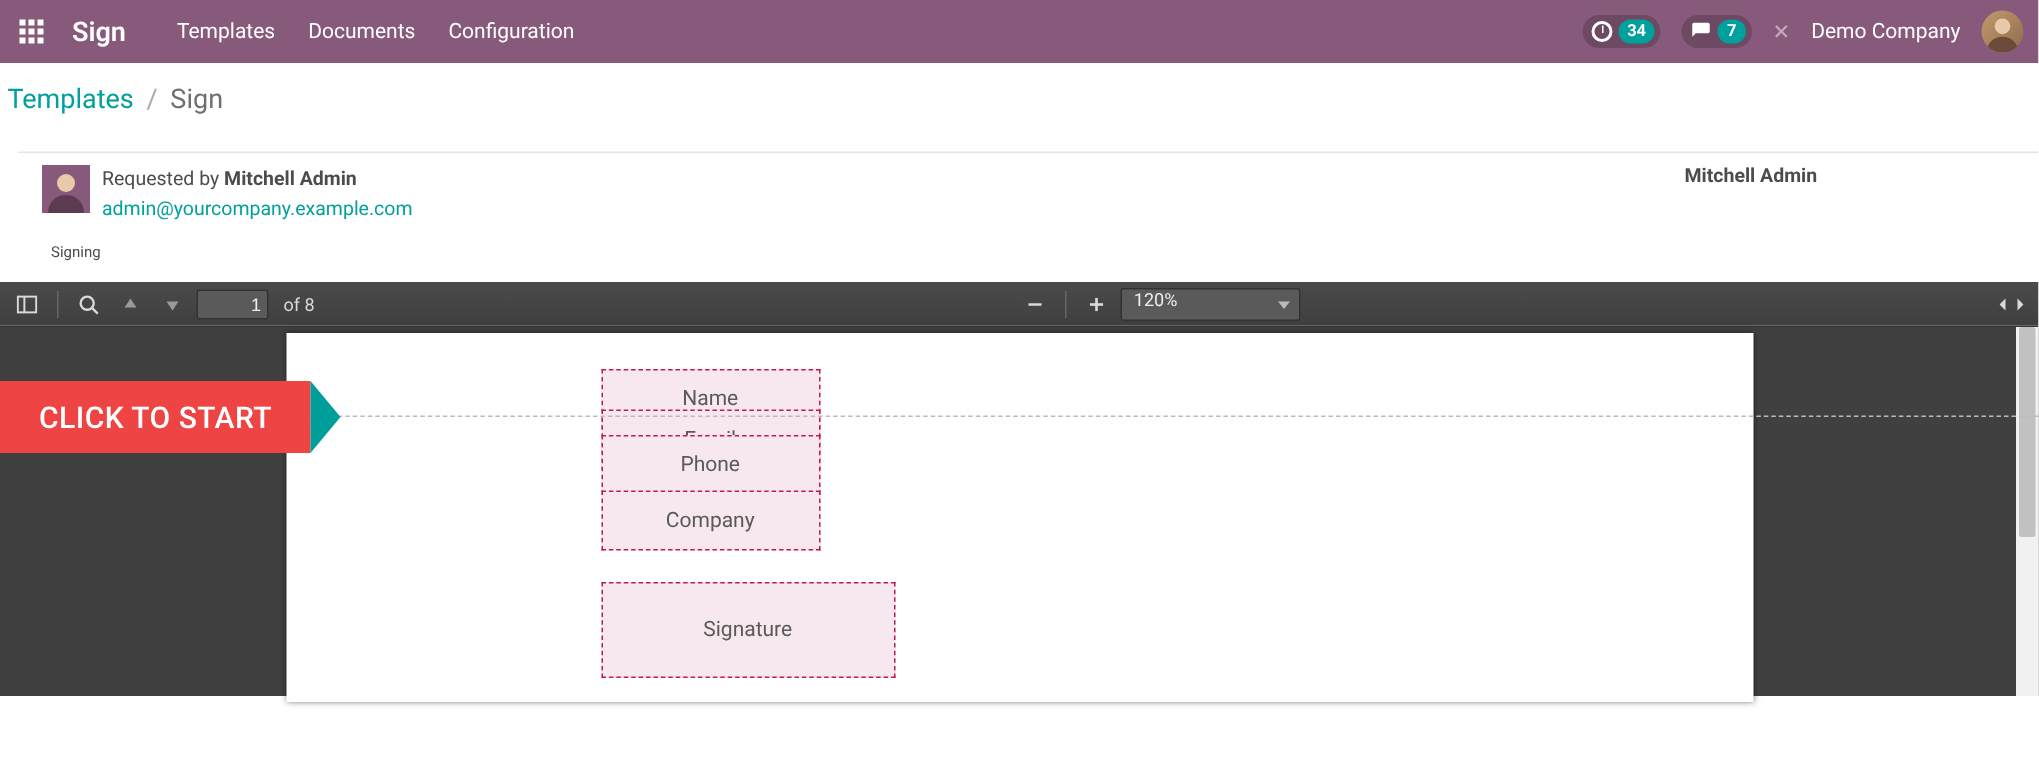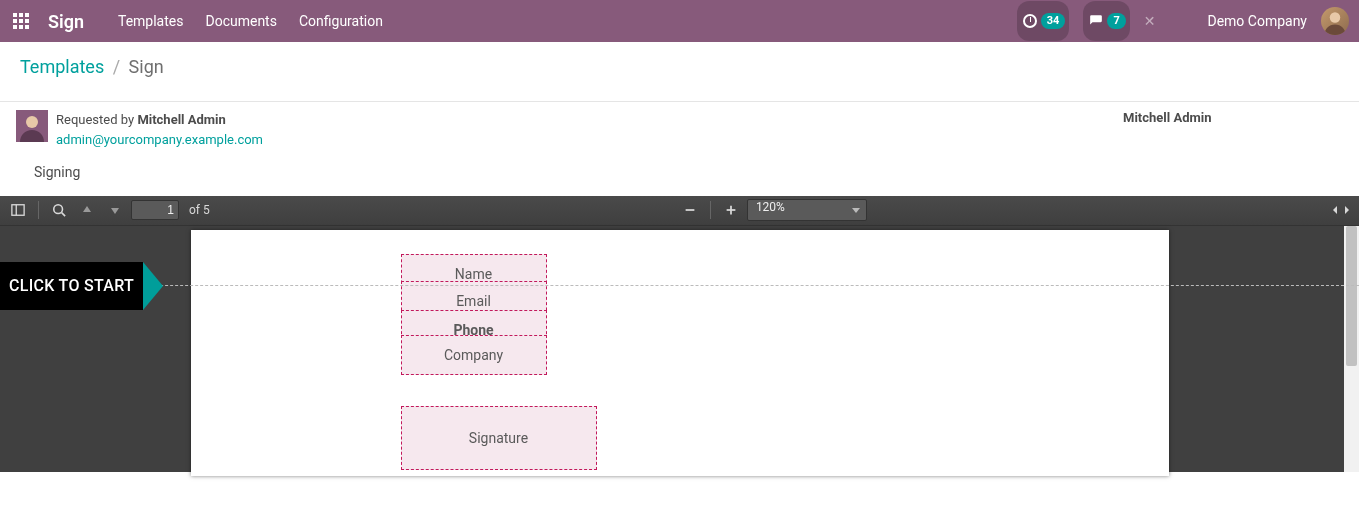--- a/index.html
+++ b/index.html
@@ -8,50 +8,50 @@
   
   .topnav { background: #875A7B; height: 42px; display: flex; align-items: center; color: #fff; padding: 0 10px 0 0; }
   .apps-btn { width: 42px; height: 42px; display: flex; align-items: center; justify-content: center; cursor: pointer; }
   .apps-grid { display: grid; grid-template-columns: repeat(3, 4px); grid-template-rows: repeat(3, 4px); gap: 2px; }
   .apps-grid span { background: #fff; width: 4px; height: 4px; }
   .brand { font-size: 18px; font-weight: 600; padding: 0 22px 0 6px; }
   .navmenu { display: flex; gap: 22px; margin-left: 12px; }
   .navmenu a { color: #fff; text-decoration: none; font-size: 14px; }
   .nav-spacer { flex: 1; }
   .nav-right { display: flex; align-items: center; gap: 14px; }
-  .pill { display: flex; align-items: center; background: rgba(0,0,0,0.18); border-radius: 12px; padding: 2px 4px 2px 6px; height: 40px; gap: 4px; cursor: pointer; }
+  .pill { display: flex; align-items: center; background: rgba(0,0,0,0.18); border-radius: 12px; padding: 2px 4px 2px 6px; height: 22px; gap: 4px; cursor: pointer; }
   .pill .badge { background: #00A09D; color: #fff; border-radius: 10px; font-size: 11px; font-weight: 700; padding: 1px 6px; line-height: 14px; }
   .clock-icon { width:14px; height:14px; border:2px solid #fff; border-radius:50%; position:relative; }
   .clock-icon::after{content:"";position:absolute;width:1.5px;height:5px;background:#fff;top:1px;left:5px;}
   .chat-icon { position: relative; }
   .chat-icon svg { display:block; }
   .x-icon { color: rgba(255,255,255,0.5); font-size: 14px; cursor: pointer; }
-  .company-name { font-size: 14px; margin-left: 38px; }
+  .company-name { font-size: 14px; }
   .avatar { width: 28px; height: 28px; border-radius: 50%; background: linear-gradient(135deg,#c49a6c,#8e6b4e); overflow:hidden; display:flex; align-items:center; justify-content:center; }
   .avatar svg{display:block;}
 
   
-  .breadcrumb-wrap { padding: 14px 20px 24px; }
+  .breadcrumb-wrap { padding: 14px 5px 24px; }
   .breadcrumb { font-size: 18px; color: #6f6f6f; }
   .breadcrumb .root { color: #00A09D; cursor: pointer; }
   .breadcrumb .sep { color: #aaa; margin: 0 4px; }
 
   
-  .reqinfo { border-top: 1px solid #e5e5e5; display:flex; padding: 8px 16px 0; justify-content: space-between; }
+  .reqinfo { border-top: 1px solid #e5e5e5; display:flex; padding: 8px 16px 0; justify-content: space-between; margin-left: 12px; }
   .reqleft { display:flex; }
   .req-avatar { width:32px; height:32px; border-radius:3px; background:linear-gradient(135deg,#b88,#875a7b); margin-right:8px; display:flex;align-items:center;justify-content:center;}
   .req-avatar svg{display:block;}
   .req-text { font-size: 13px; line-height: 1.5; }
   .req-text .name { font-weight: 700; color:#4c4c4c; }
   .req-text .email { color:#00A09D; cursor:pointer; }
   .reqright { text-align:left; min-width:220px; }
   .reqright .name { font-weight:700; font-size:13px; color:#4c4c4c; }
   .reqright .status { font-style: italic; font-size:12px; color:#6f6f6f; }
 
-  .signing-as { padding: 10px 0 10px 34px; font-size:14px; color:#4c4c4c; line-height:1.9; }
+  .signing-as { padding: 10px 0 10px 34px; font-size:10px; color:#4c4c4c; line-height:1.9; }
   .signing-as .as { padding-left: 20px; }
 
   
   .pdf-wrap { position: relative; }
   .pdf-toolbar { height: 30px; background: #474747; background: linear-gradient(#4a4a4a,#3f3f3f); display:flex; align-items:center; padding:0 6px; gap:4px; color:#d9d9d9; font-size:12px; border-bottom:1px solid #333;}
   .tb-btn { width:24px; height:22px; display:flex; align-items:center; justify-content:center; border-radius:2px; cursor:pointer; }
   .tb-btn svg{display:block;}
   .tb-sep { width:1px; height:18px; background:#666; margin:0 4px; }
   .page-input { width:48px; height:20px; background:#5a5a5a; border:1px solid #333; border-radius:2px; color:#eee; text-align:right; padding:0 4px; font-size:12px;}
   .page-of { padding:0 6px; }
@@ -62,21 +62,21 @@
 
   
   .pdf-viewer { background:#404040; height: 246px; position:relative; display:flex; justify-content:center; }
   .pdf-viewer-inner{ position:relative; width:100%; height:100%; display:flex; justify-content:center;}
   .doc-page { background:#fff; width:978px; height:100%; margin-top:4px; box-shadow:0 0 4px rgba(0,0,0,0.5); position:relative;}
   .scroll-track{position:absolute;right:0;top:0;width:15px;height:100%;background:#f1f1f1;}
   .scroll-thumb{position:absolute;right:2px;top:0;width:11px;height:140px;background:#c1c1c1;border-radius:2px;}
 
   
   .cts-wrap{position:absolute;left:0;top:36px;height:48px;display:flex;align-items:center;z-index:5;}
-  .cts{background:#000000;color:#fff;font-size:16px;font-weight:500;padding:0 9px;height:48px;display:flex;align-items:center;position:relative;cursor:pointer; letter-spacing:0.3px;}
+  .cts{background:#ef4444;color:#fff;font-size:20px;font-weight:500;padding:0 26px;height:48px;display:flex;align-items:center;position:relative;cursor:pointer; letter-spacing:0.3px;}
   .cts::after{content:"";position:absolute;right:-20px;top:0;border-top:24px solid transparent;border-bottom:24px solid transparent;border-left:20px solid #009e9a;}
   .dashed-line{position:absolute;left:0;right:0;top:59px;height:0;border-top:1px dashed #bbb;z-index:1;}
 
   
   .field-box{position:absolute;border:1px dashed #c2185b;background:#f6e8ee;color:#5a5a5a;font-size:14px;display:flex;align-items:center;justify-content:center;cursor:pointer;}
   .field-small{width:146px;height:40px;}
   .sig-box{width:196px;height:64px;}
 </style>
 </head>
 <body>
@@ -178,21 +178,21 @@
       <svg width="12" height="12" viewBox="0 0 12 12">
           <path d="M6 2 L2 8 L10 8 Z" fill="#999"></path>
         </svg>
     </div>
     <div class="tb-btn">
       <svg width="12" height="12" viewBox="0 0 12 12">
           <path d="M6 10 L2 4 L10 4 Z" fill="#999"></path>
         </svg>
     </div>
     <input class="page-input" value="1" style="">
-    <span class="page-of">of 5</span>
+    <span class="page-of">of 8</span>
     <div class="tb-center-spacer"></div>
     <div class="tb-btn">
       <svg width="14" height="14" viewBox="0 0 16 16" stroke="#d9d9d9" stroke-width="2">
           <line x1="3" y1="8" x2="13" y2="8"></line>
         </svg>
     </div>
     <div class="tb-sep"></div>
     <div class="tb-btn">
       <svg width="14" height="14" viewBox="0 0 16 16" stroke="#d9d9d9" stroke-width="2">
           <line x1="3" y1="8" x2="13" y2="8"></line>
@@ -215,22 +215,22 @@
 
   <div class="pdf-viewer">
     <div class="dashed-line"></div>
     <div class="cts-wrap">
       <div class="cts">CLICK TO START</div>
     </div>
     <div class="pdf-viewer-inner">
       <div class="doc-page">
         <div class="field-box field-small" style="left:210px; top:24px;">Name</div>
         <div class="field-box field-small" style="left:210px; top:51px;">Email</div>
-        <div class="field-box field-small" style="left:210px; top:80px;font-weight:bold;">Phone</div>
+        <div class="field-box field-small" style="left:210px; top:68px;">Phone</div>
         <div class="field-box field-small" style="left:210px; top:105px;text-align:center;">Company</div>
-        <div class="field-box sig-box" style="left:210px; top:176px;">Signature</div>
+        <div class="field-box sig-box" style="left:210px; top:166px;">Signature</div>
       </div>
     </div>
     <div class="scroll-track">
       <div class="scroll-thumb"></div>
     </div>
   </div>
 </div>
 
 </body></html>

